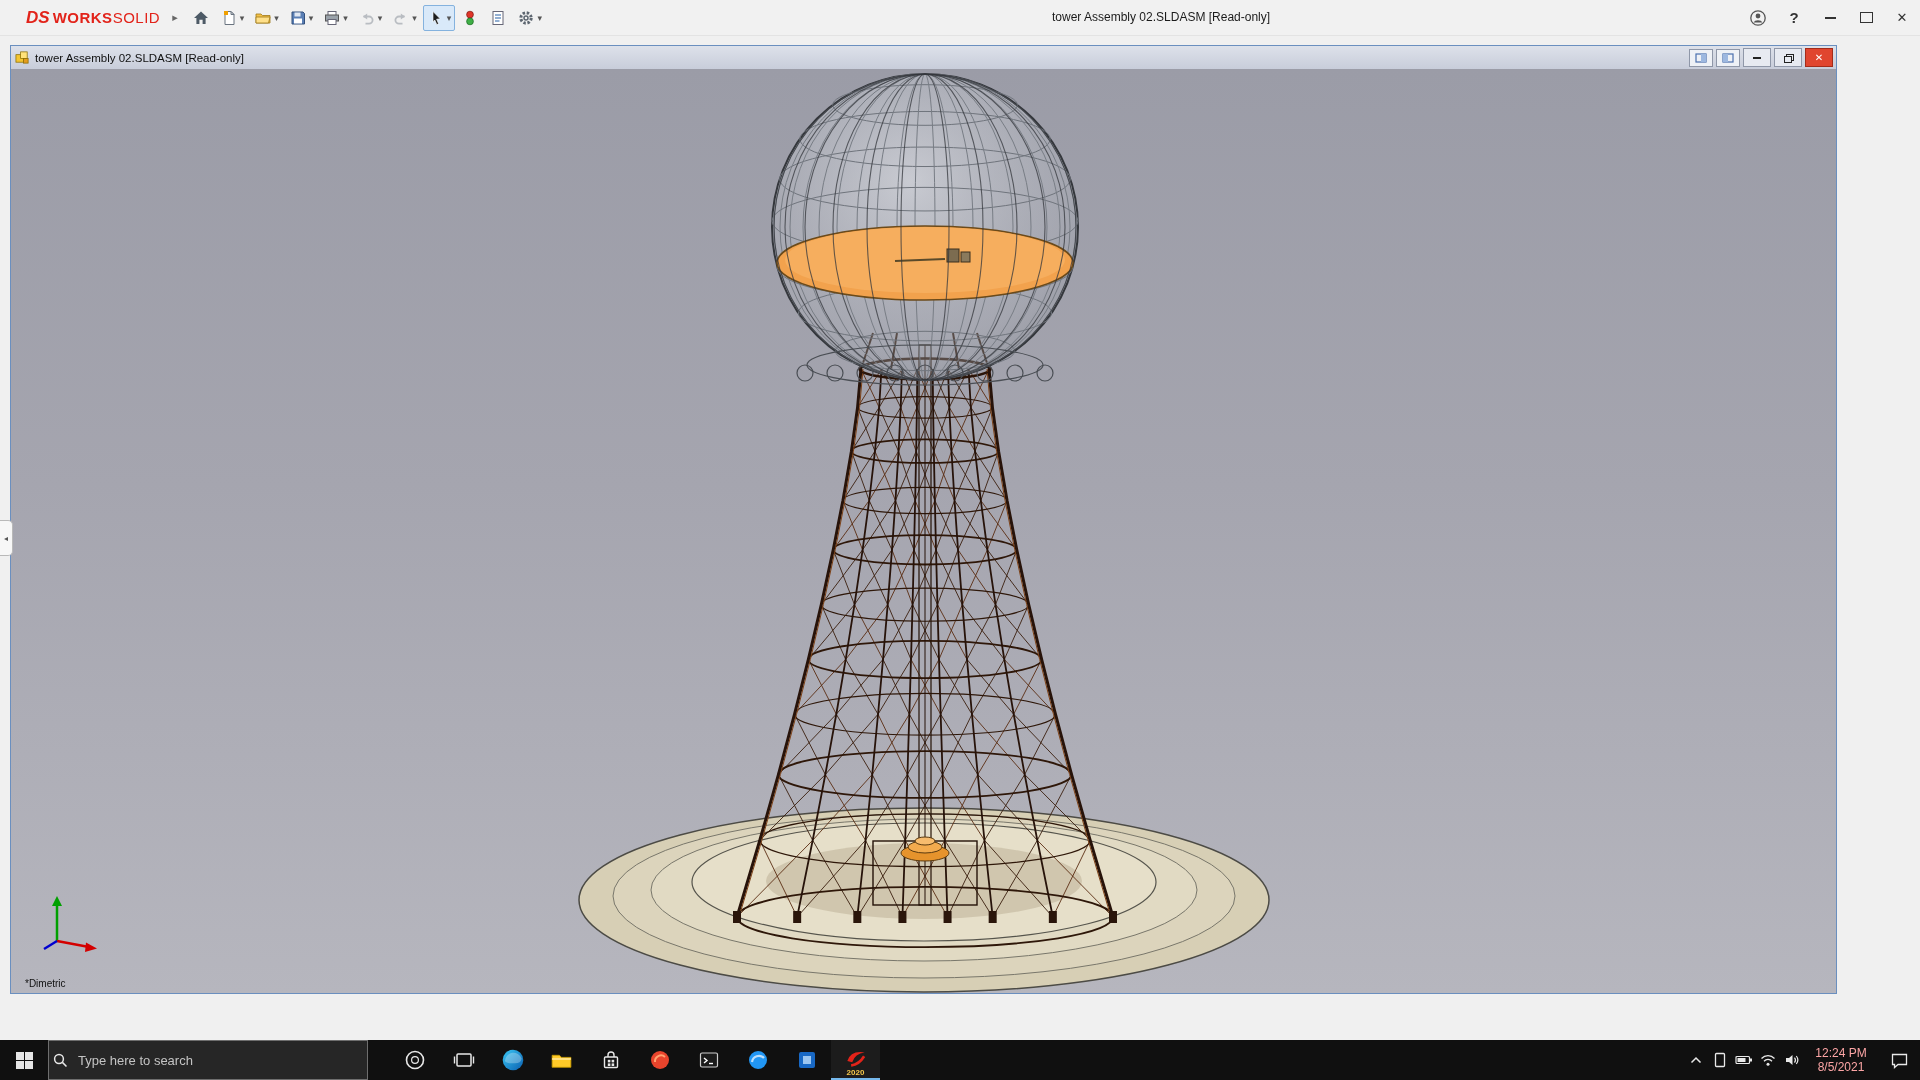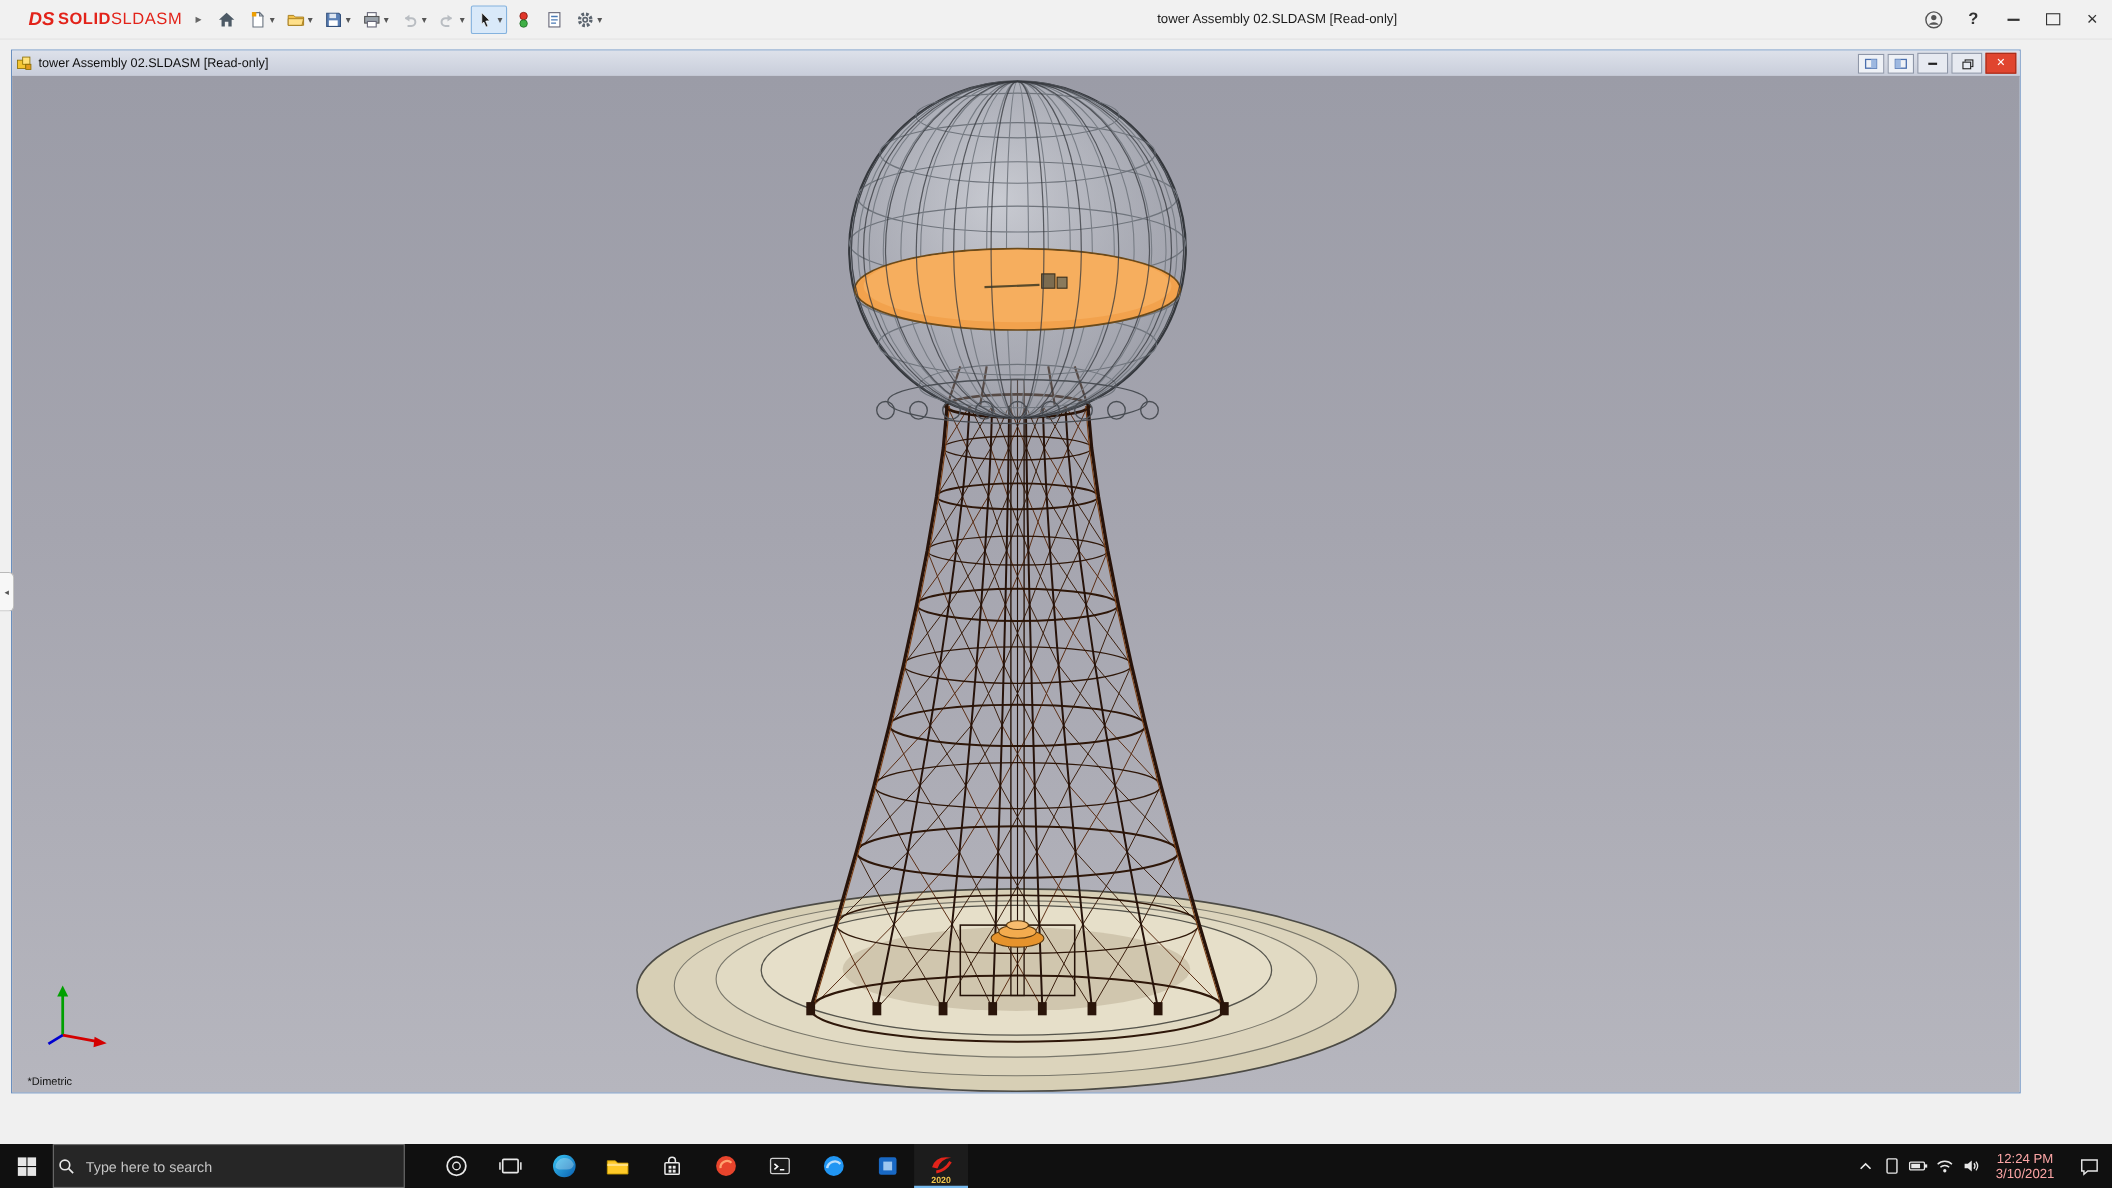--- a/index.html
+++ b/index.html
@@ -72,22 +72,22 @@
          color:#fca5a5;font-size:12px;line-height:14px;}
   .sw-badge{position:absolute;bottom:3px;left:0;right:0;text-align:center;font-size:8px;
             font-weight:bold;color:#f5c84c;}
 </style>
 </head>
 <body>
 
 <header id="titlebar">
   <div class="brand">
     <span class="mark">DS</span>
-    <span class="bold">SOLID</span>
-    <span class="light">SLDASM</span>
+    <span class="bold">WORKS</span>
+    <span class="light">SOLID</span>
   </div>
   <span class="flyout">▸</span>
 
   <div class="qat">
     <button class="qat-btn">
       <svg width="18" height="18" viewBox="0 0 18 18">
           <path d="M9 2.5 L16 9 H13.6 V15 H10.6 V10.8 H7.4 V15 H4.4 V9 H2 Z" fill="#4d5a66"></path>
         </svg>
     </button>
     <button class="qat-btn">
@@ -596,21 +596,21 @@
     </div>
     <div class="tray-btn">
       <svg width="16" height="14" viewBox="0 0 16 14">
           <polygon points="2,5 5,5 8.5,2 8.5,12 5,9 2,9" fill="#e8e8e8"></polygon>
           <path d="M10.5 4.5 a4 4 0 0 1 0 5" fill="none" stroke="#e8e8e8" stroke-width="1.2"></path>
           <path d="M12.3 3 a6.5 6.5 0 0 1 0 8" fill="none" stroke="#e8e8e8" stroke-width="1.2"></path>
         </svg>
     </div>
     <div class="clock">
       <span>12:24 PM</span>
-      <span>3/10/2021</span>
+      <span>8/5/2021</span>
     </div>
     <div class="tray-btn" style="width:42px;">
       <svg width="19" height="17" viewBox="0 0 19 17">
           <path d="M2.5 2.5 h14 v10 h-8.5 l-3.5 3 v-3 h-2 z" fill="none" stroke="#e8e8e8" stroke-width="1.3"></path>
         </svg>
     </div>
   </div>
 </footer>
 
 </body></html>

